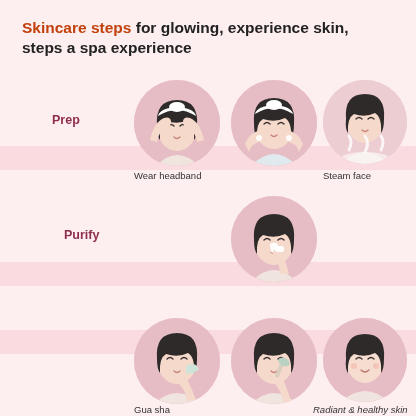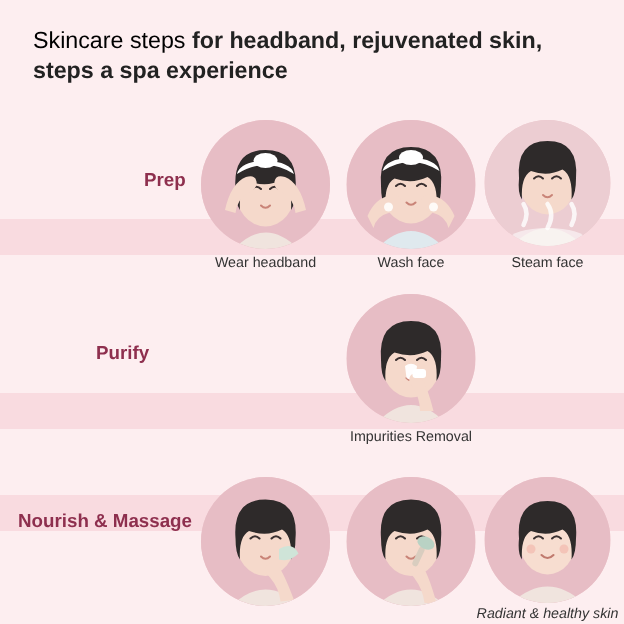--- a/index.html
+++ b/index.html
@@ -27,22 +27,22 @@
     top: 18px;
     width: 380px;
     line-height: 1.32;
   }
   .title-line {
     font-size: 15.5px;
     color: #2b2b2b;
     font-weight: 700;
   }
   .title-accent {
-    color: #000000;
-    font-weight: 400;
+    color: #c2410c;
+    font-weight: 700;
   }
   .title-rest {
     color: #222;
     font-weight: 700;
   }
 
   
   .band {
     position: absolute;
     left: 0;
@@ -53,61 +53,60 @@
   .band-purify { top: 262px; height: 24px; }
   .band-nourish{ top: 330px; height: 24px; }
 
   .section-label {
     position: absolute;
     font-size: 12.5px;
     font-weight: 700;
     color: #8e2f4e;
     white-space: nowrap;
   }
-  .label-prep    { left: 52px;  top: 113px; margin-left: 44px; }
+  .label-prep    { left: 52px;  top: 113px; }
   .label-purify  { left: 64px;  top: 228px; text-align: center; }
   .label-nourish { left: 12px;  top: 340px; }
 
   
   .circle {
     position: absolute;
     border-radius: 50%;
     overflow: hidden;
     background: #efc9ce;
   }
   .caption {
     position: absolute;
     font-size: 9.5px;
     color: #333;
-    text-align: center;
+    text-align: left;
     white-space: nowrap;
   }
 
   
   .ph { position: absolute; inset: 0; }
 </style>
 </head>
 <body>
 
 <div class="page">
 
   <div class="title-block">
     <div class="title-line">
-      <span class="title-accent">Skincare steps</span><span class="title-rest"> for headband, rejuvenated skin,</span>
+      <span class="title-accent">Skincare steps</span><span class="title-rest"> for glowing, experience skin,</span>
     </div>
     <div class="title-line title-rest">steps a spa experience</div>
   </div>
 
   <div class="band band-prep"></div>
   <div class="band band-purify"></div>
   <div class="band band-nourish"></div>
 
   <div class="section-label label-prep">Prep</div>
   <div class="section-label label-purify">Purify</div>
-  <div class="section-label label-nourish">Nourish &amp; Massage</div>
 
   <div class="circle" style="left:134px; top:80px; width:86px; height:86px;">
     <svg class="ph" viewBox="0 0 86 86">
       <rect width="86" height="86" fill="#e7bdc5"></rect>
 
       <path d="M22 86 q21 -22 43 0 z" fill="#f0e4de"></path>
 
       <ellipse cx="43" cy="47" rx="20" ry="24" fill="#f5d9cb"></ellipse>
 
       <path d="M23 46 q-2 -26 20 -26 q22 0 20 26 q0 10 -3 14 q1 -16 -6 -20 q-10 5 -22 1 q-7 4 -6 19 q-3 -4 -3 -14z" fill="#2e2a2a"></path>
@@ -136,21 +135,20 @@
       <path d="M33 44 q3 -3 6 0" stroke="#3a3030" stroke-width="1.4" fill="none" stroke-linecap="round"></path>
       <path d="M47 44 q3 -3 6 0" stroke="#3a3030" stroke-width="1.4" fill="none" stroke-linecap="round"></path>
       <path d="M40 55 q3 3 6 0" stroke="#c98478" stroke-width="1.4" fill="none" stroke-linecap="round"></path>
 
       <path d="M14 64 q5 -12 16 -14 q6 -1 6 4 q0 6 -8 8 q-8 2 -10 10z" fill="#f5d9cb"></path>
       <path d="M72 64 q-5 -12 -16 -14 q-6 -1 -6 4 q0 6 8 8 q8 2 10 10z" fill="#f5d9cb"></path>
       <circle cx="28" cy="58" r="3" fill="#ffffff" opacity="0.85"></circle>
       <circle cx="58" cy="58" r="3" fill="#ffffff" opacity="0.85"></circle>
     </svg>
   </div>
-  <div class="caption" style="left:231px; top:170px; width:86px;">Wash face</div>
 
   <div class="circle" style="left:323px; top:80px; width:84px; height:84px;">
     <svg class="ph" viewBox="0 0 84 84">
       <rect width="84" height="84" fill="#eccdd2"></rect>
       <path d="M18 84 q24 -24 48 0 z" fill="#f0e4de"></path>
       <ellipse cx="42" cy="40" rx="19" ry="23" fill="#f5d9cb"></ellipse>
       <path d="M23 39 q-2 -25 19 -25 q21 0 19 25 q0 10 -3 14 q1 -16 -6 -20 q-10 5 -21 1 q-7 4 -6 19 q-3 -4 -2 -14z" fill="#2e2a2a"></path>
       <path d="M33 39 q3 -3 6 0" stroke="#3a3030" stroke-width="1.3" fill="none" stroke-linecap="round"></path>
       <path d="M45 39 q3 -3 6 0" stroke="#3a3030" stroke-width="1.3" fill="none" stroke-linecap="round"></path>
       <path d="M39 50 q3 3 6 0" stroke="#c98478" stroke-width="1.3" fill="none" stroke-linecap="round"></path>
@@ -174,36 +172,36 @@
       <path d="M33 44 q3 -3 6 0" stroke="#3a3030" stroke-width="1.4" fill="none" stroke-linecap="round"></path>
       <path d="M47 44 q3 -3 6 0" stroke="#3a3030" stroke-width="1.4" fill="none" stroke-linecap="round"></path>
       <path d="M40 56 q3 3 6 0" stroke="#c98478" stroke-width="1.4" fill="none" stroke-linecap="round"></path>
 
       <path d="M39 48 q4 -3 8 0 l-1 8 q-3 2 -6 0z" fill="#ffffff" opacity="0.95"></path>
 
       <path d="M58 78 q-4 -16 -8 -22 q-3 -5 -7 -2 q-3 3 1 8 q5 7 5 16z" fill="#f5d9cb"></path>
       <rect x="44" y="50" width="9" height="6" rx="2" fill="#ffffff"></rect>
     </svg>
   </div>
-  <div class="caption" style="left:221px; top:286px; width:106px;">Impurities Removal</div>
 
   <div class="circle" style="left:134px; top:318px; width:86px; height:86px;">
     <svg class="ph" viewBox="0 0 86 86">
       <rect width="86" height="86" fill="#e7bdc5"></rect>
       <path d="M20 86 q23 -22 46 0 z" fill="#f0e4de"></path>
       <ellipse cx="43" cy="42" rx="20" ry="24" fill="#f5d9cb"></ellipse>
       <path d="M23 41 q-2 -26 20 -26 q22 0 20 26 q0 10 -3 14 q1 -16 -6 -20 q-10 5 -22 1 q-7 4 -6 19 q-3 -4 -3 -14z" fill="#2e2a2a"></path>
       <path d="M33 41 q3 -3 6 0" stroke="#3a3030" stroke-width="1.4" fill="none" stroke-linecap="round"></path>
       <path d="M47 41 q3 -3 6 0" stroke="#3a3030" stroke-width="1.4" fill="none" stroke-linecap="round"></path>
       <path d="M40 53 q3 3 6 0" stroke="#c98478" stroke-width="1.4" fill="none" stroke-linecap="round"></path>
 
       <path d="M62 82 q-6 -16 -10 -22 q-4 -5 -8 -1 q-3 3 2 8 q6 7 7 16z" fill="#f5d9cb"></path>
       <path d="M52 48 q9 -5 13 3 q-6 6 -13 4z" fill="#cfe4d8"></path>
     </svg>
   </div>
+  <div class="caption" style="left:134px; top:404px; width:86px;">Gua sha</div>
 
   <div class="circle" style="left:231px; top:318px; width:86px; height:86px;">
     <svg class="ph" viewBox="0 0 86 86">
       <rect width="86" height="86" fill="#e7bdc5"></rect>
       <path d="M20 86 q23 -22 46 0 z" fill="#f0e4de"></path>
       <ellipse cx="43" cy="42" rx="20" ry="24" fill="#f5d9cb"></ellipse>
       <path d="M23 41 q-2 -26 20 -26 q22 0 20 26 q0 10 -3 14 q1 -16 -6 -20 q-10 5 -22 1 q-7 4 -6 19 q-3 -4 -3 -14z" fill="#2e2a2a"></path>
       <path d="M33 41 q3 -3 6 0" stroke="#3a3030" stroke-width="1.4" fill="none" stroke-linecap="round"></path>
       <path d="M47 41 q3 -3 6 0" stroke="#3a3030" stroke-width="1.4" fill="none" stroke-linecap="round"></path>
       <path d="M40 53 q3 3 6 0" stroke="#c98478" stroke-width="1.4" fill="none" stroke-linecap="round"></path>

